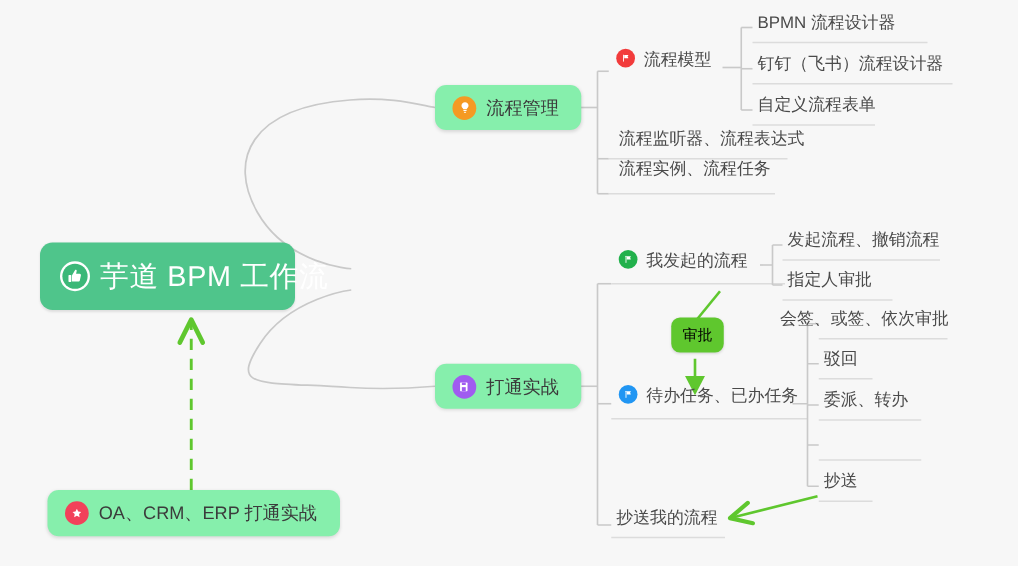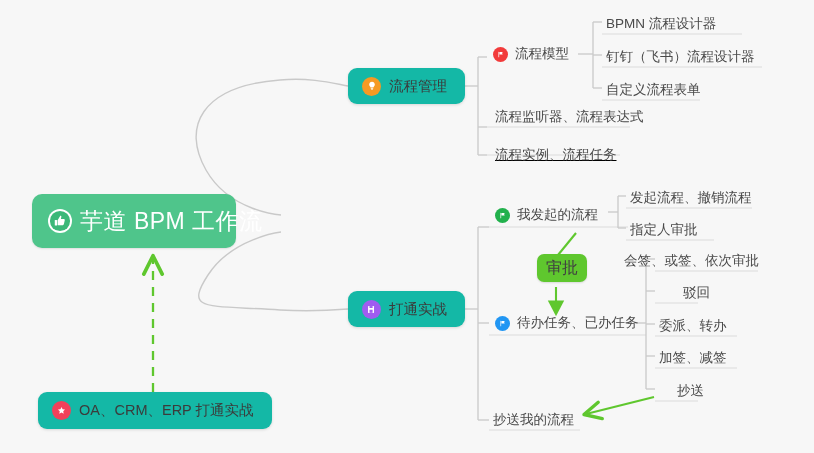--- a/index.html
+++ b/index.html
@@ -20,49 +20,49 @@
     left:32px;top:194px;width:204px;height:54px;
     background:#4fc58b;border-radius:10px;
     padding:0 16px;
     box-shadow:0 1px 2px rgba(0,0,0,.10);
   }
   .root-label{
     color:#ffffff;font-size:23px;letter-spacing:.5px;white-space:nowrap;
   }
 
   .card-node{
-    background:#14b8a6;border-radius:9px;
+    background:#86efac;border-radius:9px;
     padding:0 18px 0 14px;height:36px;
     box-shadow:0 1px 3px rgba(0,0,0,.13);
   }
   .card-label{color:#3b3b3b;font-size:14.5px;white-space:nowrap;}
 
   .plain-node{
-    height:30px;align-items:center;
+    height:30px;align-items:flex-start;
     padding:0 6px 0 4px;
   }
   .plain-label{color:#4a4a4a;font-size:13.5px;white-space:nowrap;}
 
   
   .icon{
     flex:0 0 auto;display:inline-flex;align-items:center;justify-content:center;
     border-radius:50%;margin-right:8px;
   }
   .icon-lg{width:24px;height:24px;}
   .icon-md{width:19px;height:19px;}
   .icon-sm{width:15px;height:15px;margin-right:7px;}
 
   .badge-node{
     position:absolute;
     background:#5fc72e;border-radius:7px;
     padding:0 9px;height:28px;
     display:flex;align-items:center;justify-content:center;
     box-shadow:0 1px 2px rgba(0,0,0,.12);
   }
-  .badge-label{color:#404040;font-size:16px;white-space:nowrap;}
+  .badge-label{color:#000000;font-size:12px;white-space:nowrap;}
 </style>
 </head>
 <body>
 
 <div id="canvas">
 
   <svg id="svg-layer" viewBox="0 0 814 453" xmlns="http://www.w3.org/2000/svg">
     <defs>
       <marker id="grn-arrow" markerWidth="9" markerHeight="9" refX="6" refY="4.5" orient="auto">
         <path d="M0,0.6 L7.5,4.5 L0,8.4 z" fill="#5fc72e"></path>
@@ -169,21 +169,21 @@
   <div class="node plain-node" style="left:602px;top:42px;font-family:Liberation Mono, monospace;">
     <span class="plain-label">钉钉（飞书）流程设计器</span>
   </div>
   <div class="node plain-node" style="left:491px;top:102px;">
     <span class="plain-label">流程监听器、流程表达式</span>
   </div>
 
   <div class="node plain-node" style="left:602px;top:75px;">
     <span class="plain-label">自定义流程表单</span>
   </div>
-  <div class="node plain-node" style="left:491px;top:140px;text-decoration:underline;">
+  <div class="node plain-node" style="left:491px;top:126px;">
     <span class="plain-label">流程实例、流程任务</span>
   </div>
 
   <div class="node card-node" style="left:348px;top:291px;">
     <span class="icon icon-md" style="background:#a05cf0;">
       <svg width="11" height="11" viewBox="0 0 24 24" aria-hidden="true">
         <path d="M5.5 4.5h11c.55 0 1 .45 1 1v13c0 .55-.45 1-1 1h-11c-.55 0-1-.45-1-1v-13c0-.55.45-1 1-1z" fill="#ffffff"></path>
         <rect x="7.6" y="4.5" width="6.8" height="4.2" fill="#a05cf0"></rect>
         <rect x="7.6" y="12.5" width="6.8" height="6.8" fill="#a05cf0"></rect>
       </svg>
@@ -218,30 +218,27 @@
         <rect x="6.5" y="4.5" width="1.9" height="15" rx="0.9" fill="#ffffff"></rect>
         <path d="M9 5.2h8.2c.6 0 .9.6.55 1.05L16 8.6l1.75 2.35c.35.45.05 1.05-.55 1.05H9V5.2z" fill="#ffffff"></path>
       </svg>
     </span>
     <span class="plain-label">待办任务、已办任务</span>
   </div>
 
   <div class="node plain-node" style="left:620px;top:246px;">
     <span class="plain-label">会签、或签、依次审批</span>
   </div>
-  <div class="node plain-node" style="left:655px;top:278px;margin-left:24px;">
+  <div class="node plain-node" style="left:655px;top:278px;">
     <span class="plain-label">驳回</span>
   </div>
   <div class="node plain-node" style="left:655px;top:311px;">
     <span class="plain-label">委派、转办</span>
   </div>
-  <div class="node plain-node" style="left:655px;top:343px;">
-    <span class="plain-label">加签、减签</span>
-  </div>
-  <div class="node plain-node" style="left:673px;top:376px;">
+  <div class="node plain-node" style="left:655px;top:376px;">
     <span class="plain-label">抄送</span>
   </div>
 
   <div class="node plain-node" style="left:489px;top:405px;">
     <span class="plain-label">抄送我的流程</span>
   </div>
 
   <div class="node card-node" style="left:38px;top:392px;height:37px;align-items:center;">
     <span class="icon icon-md" style="background:#f2415a;">
       <svg width="11" height="11" viewBox="0 0 24 24" aria-hidden="true">

